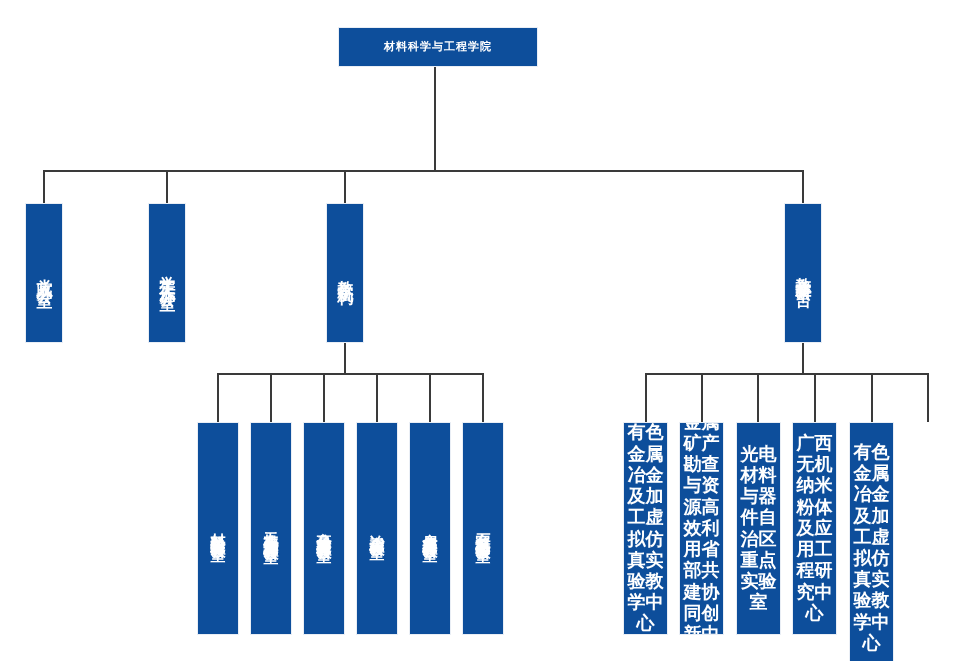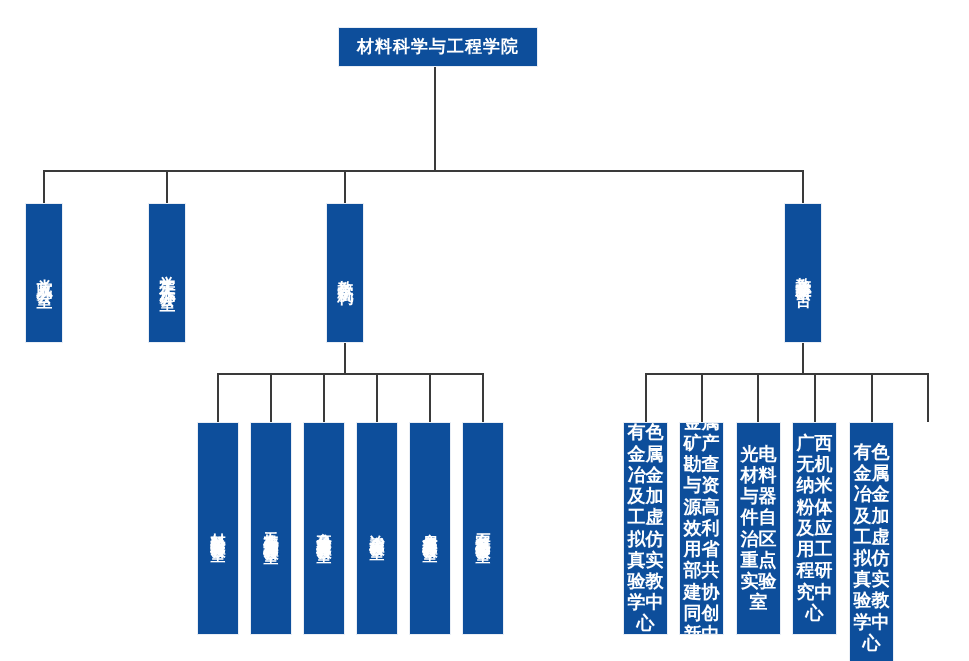--- a/index.html
+++ b/index.html
@@ -36,21 +36,21 @@
   }
   .node .label {
     display: block;
     text-align: center;
     color: #ffffff;
   }
 
   
   .node.horiz .label {
     writing-mode: horizontal-tb;
-    font-size: 17px;
+    font-size: 11px;
     letter-spacing: 1px;
   }
 
   
   .node.vert .label {
     writing-mode: vertical-rl;
     text-orientation: upright;
     font-size: 16px;
     letter-spacing: 3px;
   }

